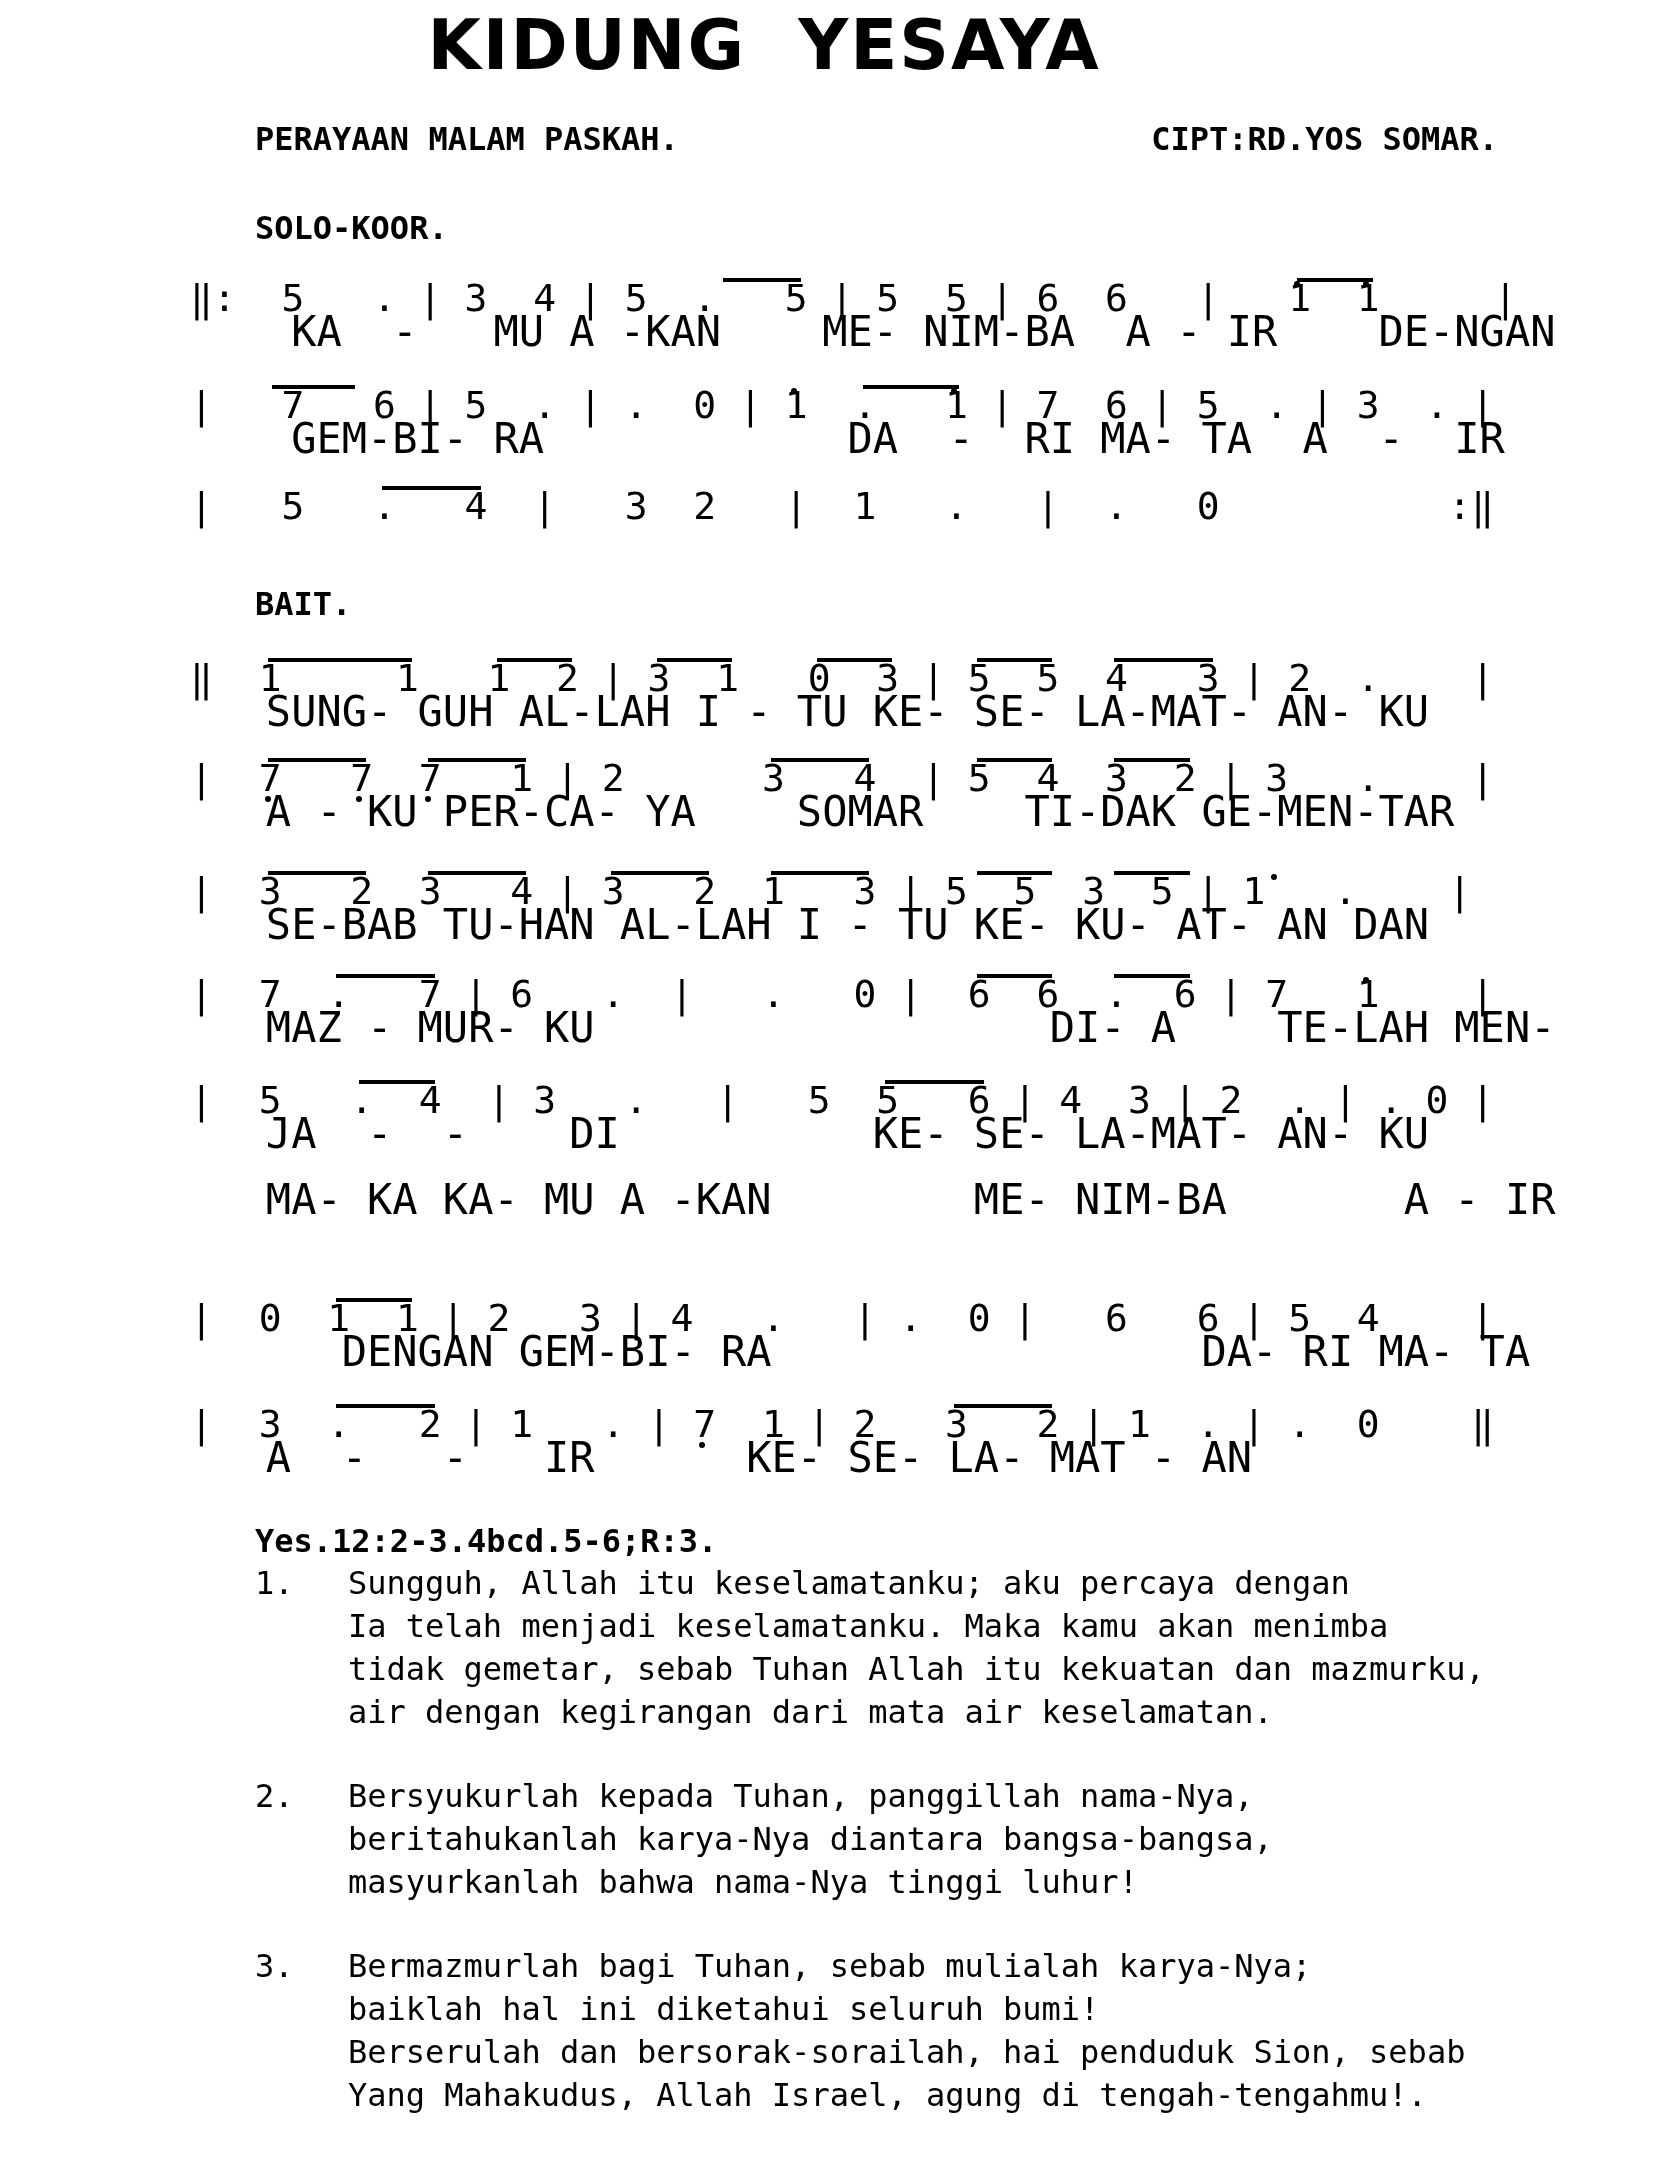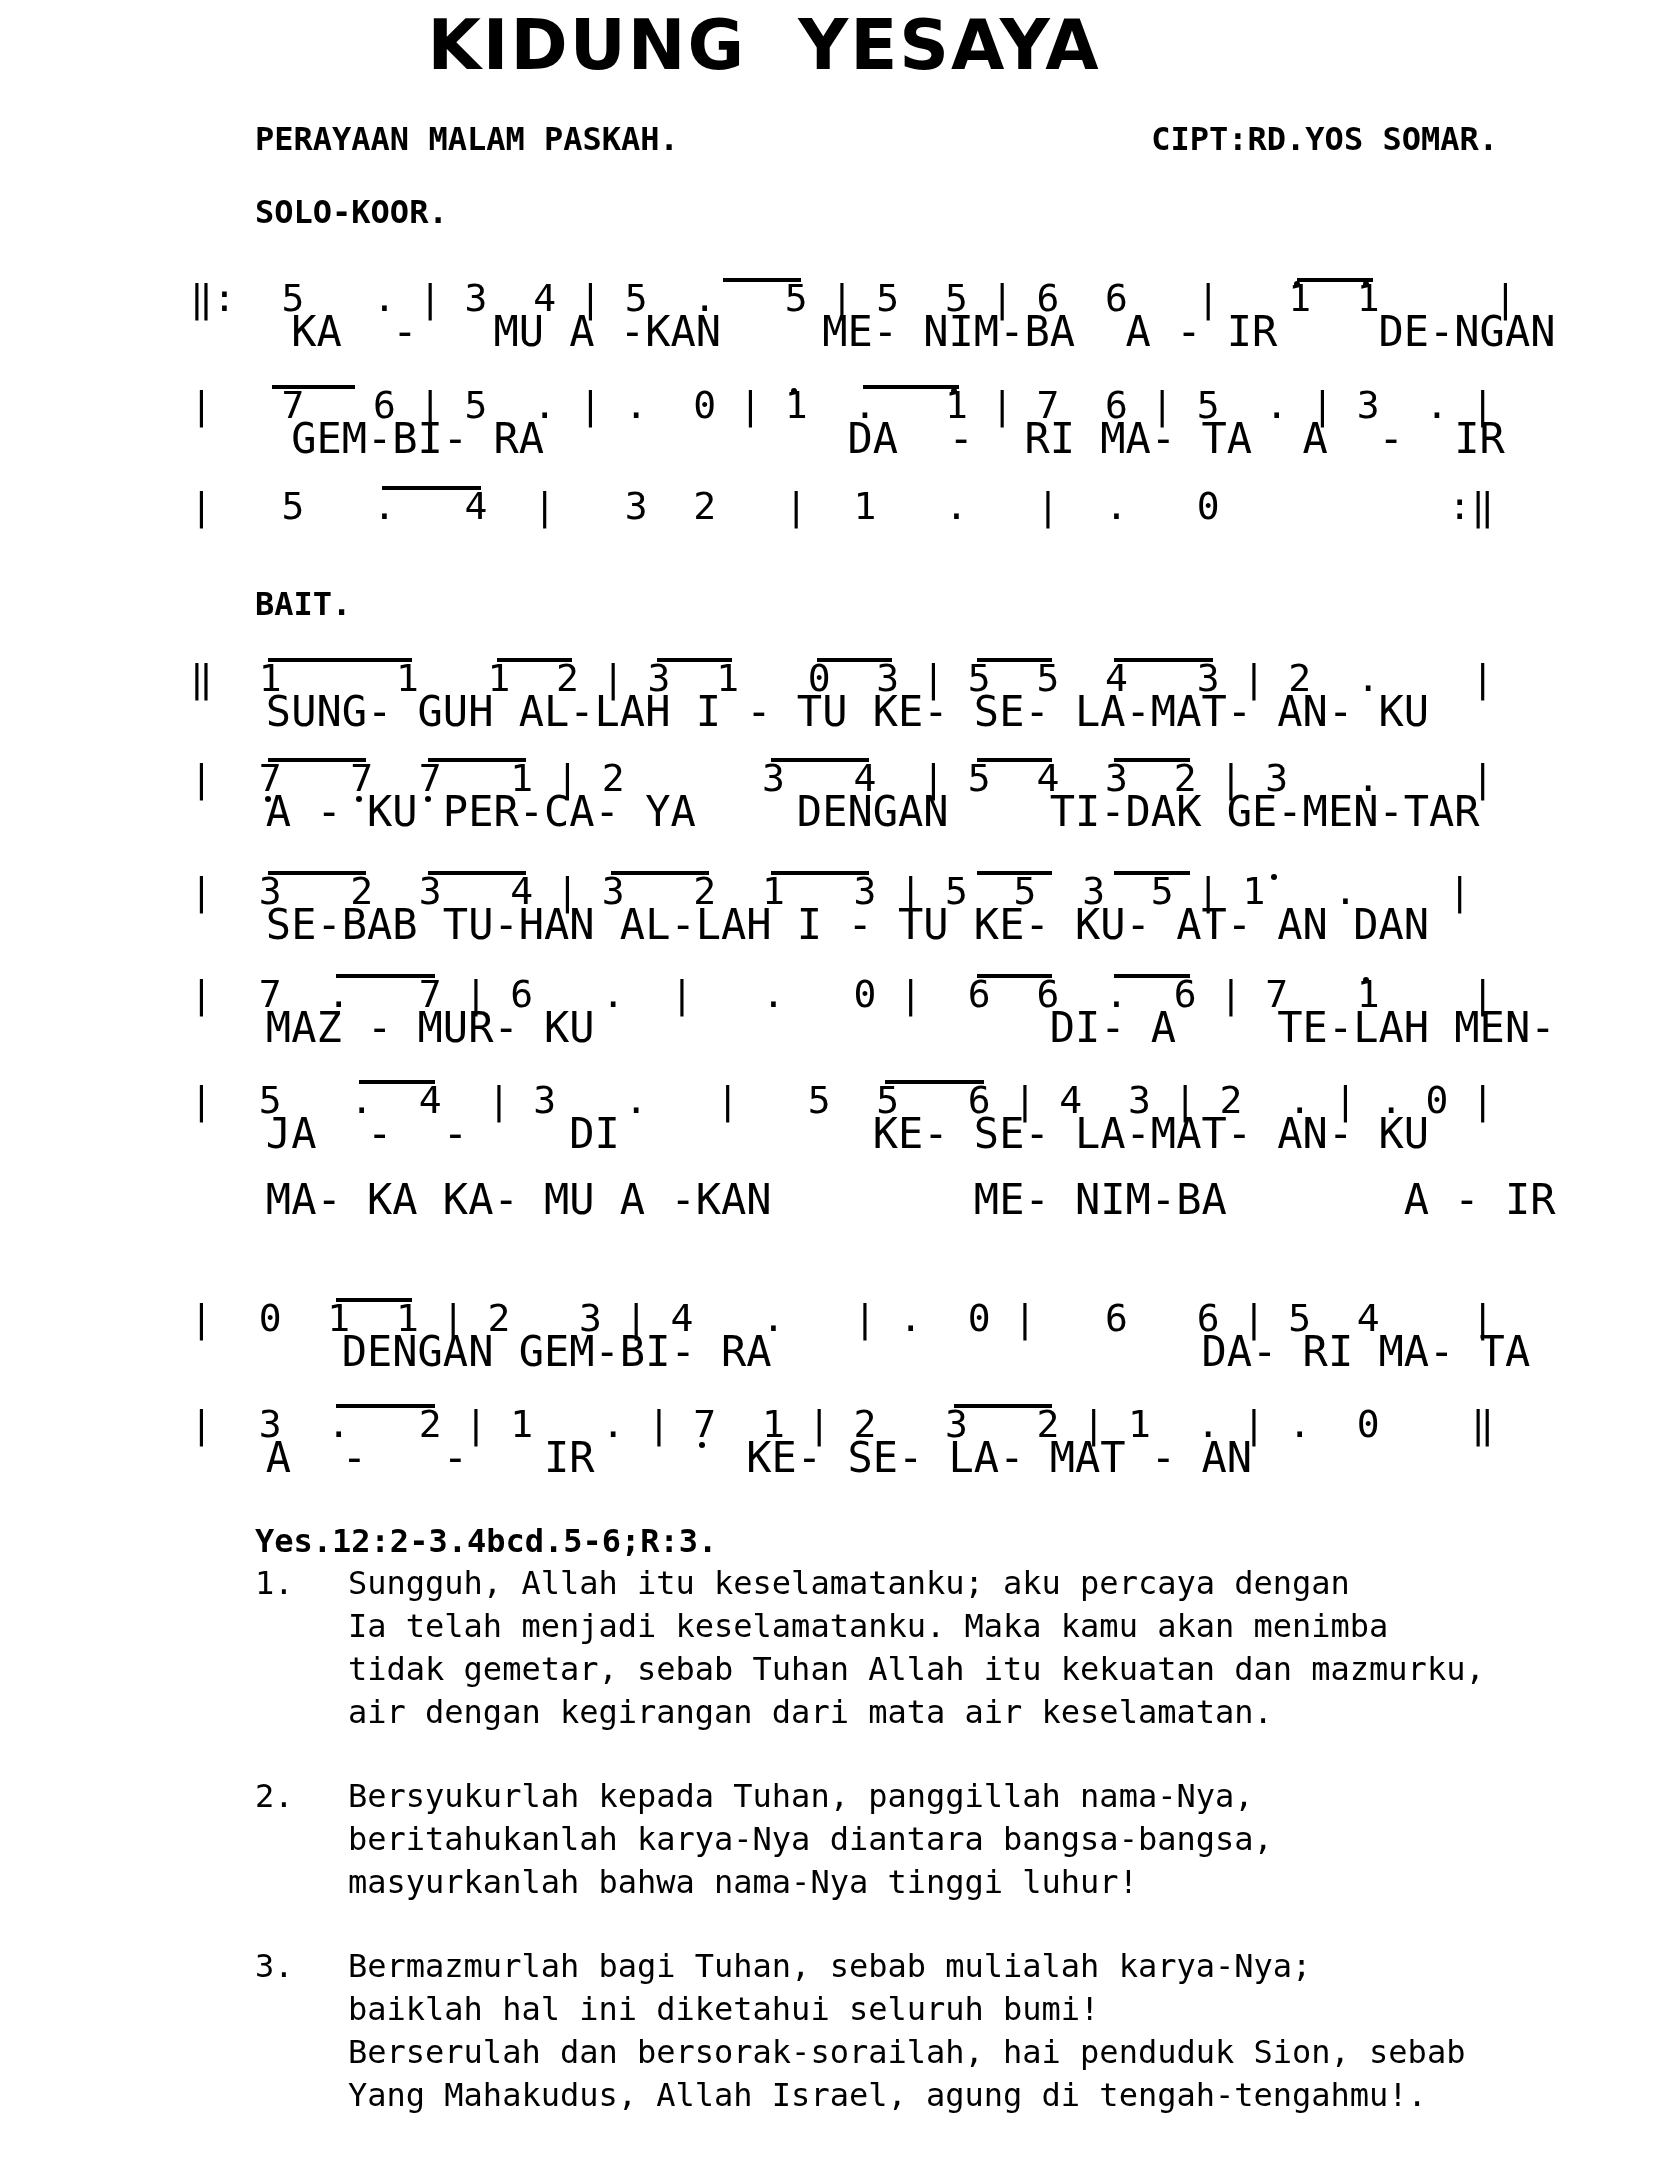--- a/index.html
+++ b/index.html
@@ -14,21 +14,21 @@
     font-weight:bold;font-size:69px;letter-spacing:2px;white-space:pre;line-height:1;
   }
   .hdr{
     position:absolute;left:255px;top:123px;width:1243px;
     display:flex;justify-content:space-between;
     font-weight:bold;font-size:32px;line-height:1;white-space:pre;
   }
   .sec-label{
     position:absolute;left:255px;font-weight:bold;font-size:32px;line-height:1;
   }
-  #solo-label{top:196px}
+  #solo-label{top:212px}
   #bait-label{top:588px}
   .nline{position:absolute;left:190px;}
   .nnotes{position:relative;font-size:38px;line-height:38px;white-space:pre;}
   .nlyr{position:relative;margin-top:-4px;font-size:42px;line-height:38px;white-space:pre;}
   .beam{position:absolute;top:-1px;height:4px;background:#000;display:block;}
   .odot{position:absolute;width:6px;height:6px;border-radius:50%;background:#000;display:block;}
   .odot.hi{top:2px;}
   .odot.lo{top:37px;}
   .ref{position:absolute;left:255px;top:1525px;font-weight:bold;font-size:32px;line-height:1;white-space:pre;}
   .verses{position:absolute;left:255px;top:1562px;font-size:32px;}
@@ -58,21 +58,21 @@
       </div>
       <div class="nline" style="top: 487px;">
         <div class="nnotes">|   5   .   4  |   3  2   |  1   .   |  .   0          :‖<i class="beam" style="left: 8.4ch; width: 4.3ch;"></i></div>
       </div>
       <div class="nline" style="top: 659px;">
         <div class="nnotes">‖  1     1   1  2 | 3  1   0  3 | 5  5  4   3 | 2  .    |<i class="beam" style="left: 3.4ch; width: 6.3ch;"></i><i class="beam" style="left: 13.4ch; width: 3.3ch;"></i><i class="beam" style="left: 20.4ch; width: 3.3ch;"></i><i class="beam" style="left: 27.4ch; width: 3.3ch;"></i><i class="beam" style="left: 34.4ch; width: 3.3ch;"></i><i class="beam" style="left: 40.4ch; width: 4.3ch;"></i></div>
         <div class="nlyr">   SUNG- GUH AL-LAH I - TU KE- SE- LA-MAT- AN- KU</div>
       </div>
       <div class="nline" style="top: 759px;">
         <div class="nnotes">|  7   7  7   1 | 2      3   4  | 5  4  3  2 | 3   .    |<i class="beam" style="left: 3.4ch; width: 4.3ch;"></i><i class="beam" style="left: 10.4ch; width: 4.3ch;"></i><i class="beam" style="left: 25.4ch; width: 4.3ch;"></i><i class="beam" style="left: 34.4ch; width: 3.3ch;"></i><i class="beam" style="left: 40.4ch; width: 3.3ch;"></i><i class="odot lo" style="left: 3.27ch;"></i><i class="odot lo" style="left: 7.27ch;"></i><i class="odot lo" style="left: 10.27ch;"></i></div>
-        <div class="nlyr">   A - KU PER-CA- YA    DENGAN    TI-DAK GE-MEN-TAR</div>
+        <div class="nlyr">   A - KU PER-CA- YA    SOMAR    TI-DAK GE-MEN-TAR</div>
       </div>
       <div class="nline" style="top: 872px;">
         <div class="nnotes">|  3   2  3   4 | 3   2  1   3 | 5  5  3  5 | 1   .    |<i class="beam" style="left: 3.4ch; width: 4.3ch;"></i><i class="beam" style="left: 10.4ch; width: 4.3ch;"></i><i class="beam" style="left: 18.4ch; width: 4.3ch;"></i><i class="beam" style="left: 25.4ch; width: 4.3ch;"></i><i class="beam" style="left: 34.4ch; width: 3.3ch;"></i><i class="beam" style="left: 40.4ch; width: 3.3ch;"></i><i class="odot hi" style="left: 47.27ch;"></i></div>
         <div class="nlyr">   SE-BAB TU-HAN AL-LAH I - TU KE- KU- AT- AN DAN</div>
       </div>
       <div class="nline" style="top: 975px;">
         <div class="nnotes">|  7  .   7 | 6   .  |   .   0 |  6  6  .  6 | 7   1    |<i class="beam" style="left: 6.4ch; width: 4.3ch;"></i><i class="beam" style="left: 34.4ch; width: 3.3ch;"></i><i class="beam" style="left: 40.4ch; width: 3.3ch;"></i><i class="odot hi" style="left: 51.27ch;"></i></div>
         <div class="nlyr">   MAZ - MUR- KU                  DI- A    TE-LAH MEN-</div>
       </div>
       <div class="nline" style="top: 1081px;">

